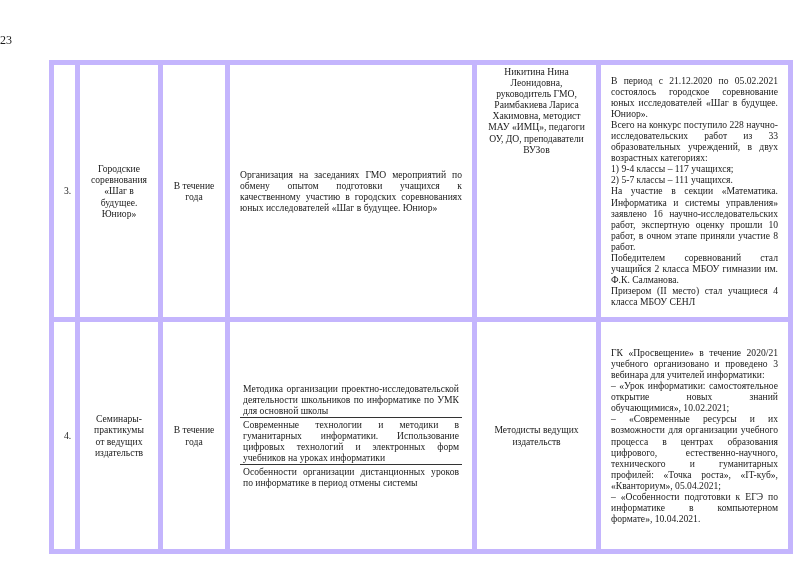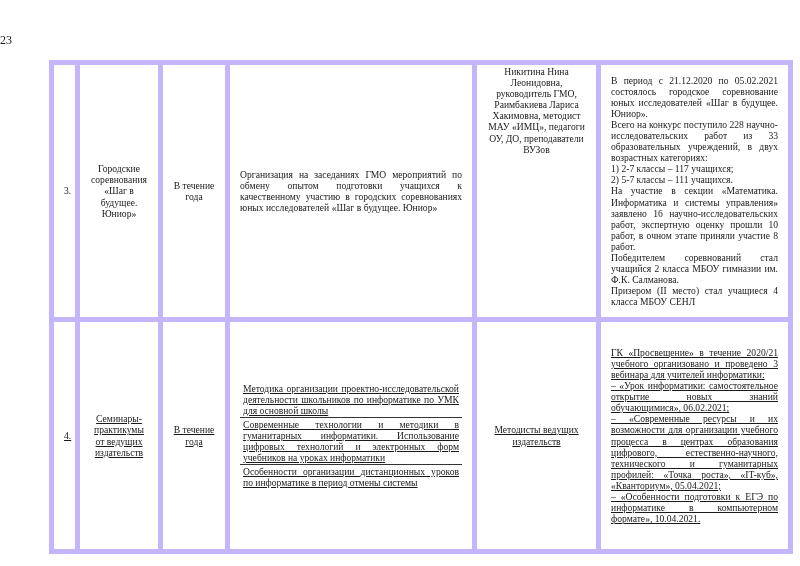--- a/index.html
+++ b/index.html
@@ -5,21 +5,21 @@
   html, body { margin:0; padding:0; background:#ffffff; }
   body { width:800px; height:566px; position:relative; overflow:hidden;
          font-family:"Liberation Serif", "DejaVu Serif", serif; color:#1a1a1a; }
   .page-num { position:absolute; top:33px; left:0; width:800px; text-align:left; font-size:12px; }
   table.doc { position:absolute; left:49px; top:60px; border-collapse:collapse; table-layout:fixed; width:739px; }
   table.doc td { border:5px solid #c4b5fd; vertical-align:middle; font-size:9.6px; line-height:11.1px; padding:1px 10px; }
   td.num { text-align:left; }
   td.c { text-align:center; }
   td.j { text-align:justify; }
   .r3 td { height:250px; }
-  .r4 td { height:225px;text-decoration:underline; }
+  .r4 td { height:225px; }
   td.stack { padding:0; vertical-align:top; }
   .sub { border-bottom:1px solid #333; padding:1px 3px; text-align:justify; }
   .sub:last-child { border-bottom:none; }
   .res p { margin:0; text-align:justify; }
   td.res { vertical-align:top; padding:2px 4px;margin-left:18px; }
 </style>
 </head>
 <body>
 
 <div class="page-num">23</div>
@@ -36,38 +36,38 @@
   <tbody>
       <tr class="r3">
     <td class="num">3.</td>
     <td class="c">Городские соревнования «Шаг в будущее. Юниор»</td>
     <td class="c">В течение года</td>
     <td class="j">Организация на заседаниях ГМО мероприятий по обмену опытом подготовки учащихся к качественному участию в городских соревнованиях юных исследователей «Шаг в будущее. Юниор»</td>
     <td class="c" style="vertical-align:top">Никитина Нина Леонидовна, руководитель ГМО, Раимбакиева Лариса Хакимовна, методист МАУ «ИМЦ», педагоги ОУ, ДО, преподаватели ВУЗов</td>
     <td class="res">
       <p>В период с 21.12.2020 по 05.02.2021 состоялось городское соревнование юных исследователей «Шаг в будущее. Юниор».</p>
       <p>Всего на конкурс поступило 228 научно-исследовательских работ из 33 образовательных учреждений, в двух возрастных категориях:</p>
-      <p>1) 2-7 классы – 117 учащихся;</p>
+      <p>1) 9-4 классы – 117 учащихся;</p>
       <p>2) 5-7 классы – 111 учащихся.</p>
       <p>На участие в секции «Математика. Информатика и системы управления» заявлено 16 научно-исследовательских работ, экспертную оценку прошли 10 работ, в очном этапе приняли участие 8 работ.</p>
       <p>Победителем соревнований стал учащийся 2 класса МБОУ гимназии им. Ф.К. Салманова.</p>
       <p>Призером (II место) стал учащиеся 4 класса МБОУ СЕНЛ</p>
     </td>
   </tr>
   <tr class="r4">
     <td class="num">4.</td>
     <td class="c">Семинары-практикумы от ведущих издательств</td>
     <td class="c">В течение года</td>
     <td class="stack">
       <div class="sub">Методика организации проектно-исследовательской деятельности школьников по информатике по УМК для основной школы</div>
       <div class="sub">Современные технологии и методики в гуманитарных информатики. Использование цифровых технологий и электронных форм учебников на уроках информатики</div>
       <div class="sub">Особенности организации дистанционных уроков по информатике в период отмены системы</div>
     </td>
     <td class="c">Методисты ведущих издательств</td>
     <td class="res">
       <p>ГК «Просвещение» в течение 2020/21 учебного организовано и проведено 3 вебинара для учителей информатики:</p>
-      <p>– «Урок информатики: самостоятельное открытие новых знаний обучающимися», 06.02.2021;</p>
+      <p>– «Урок информатики: самостоятельное открытие новых знаний обучающимися», 10.02.2021;</p>
       <p>– «Современные ресурсы и их возможности для организации учебного процесса в центрах образования цифрового, естественно-научного, технического и гуманитарных профилей: «Точка роста», «IT-куб», «Кванториум», 05.04.2021;</p>
       <p>– «Особенности подготовки к ЕГЭ по информатике в компьютерном формате», 10.04.2021.</p>
     </td>
   </tr>
 </tbody>
   </table>
 
 </body></html>

